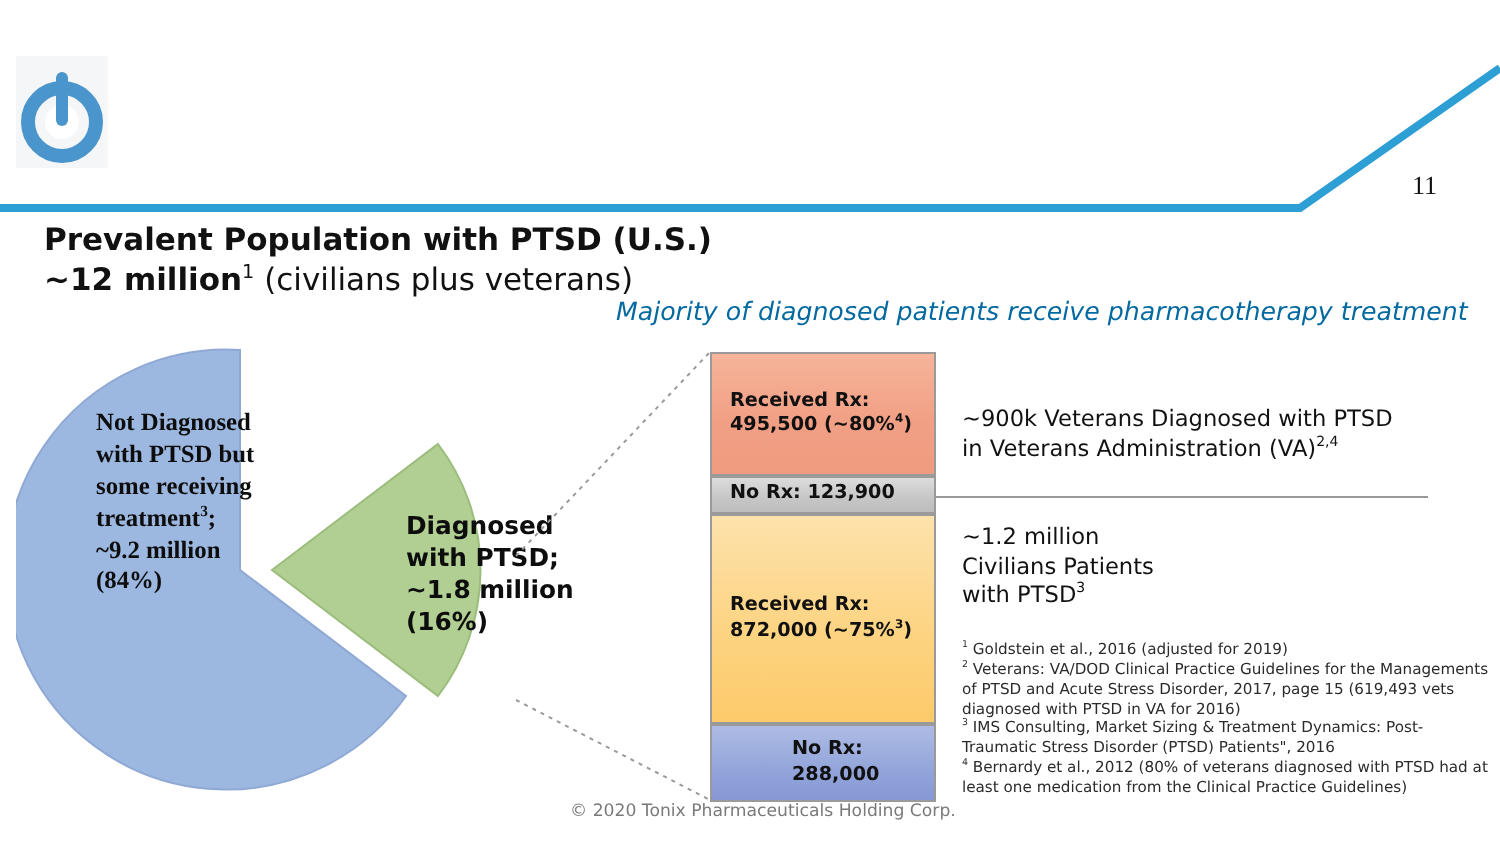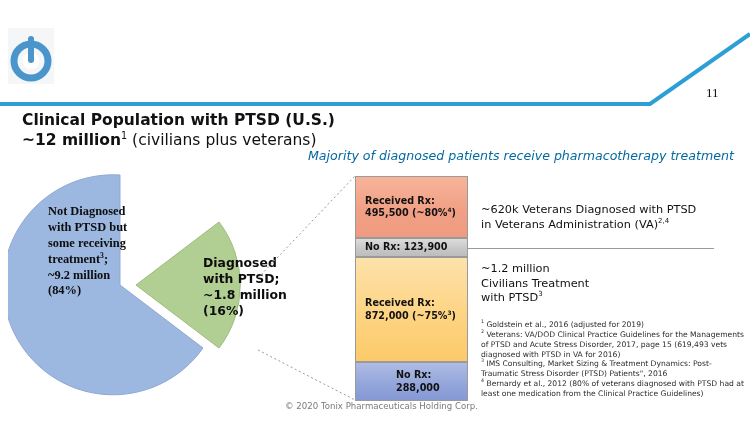--- a/index.html
+++ b/index.html
@@ -116,21 +116,21 @@
   <svg class="logo" viewBox="0 0 46 56">
     <rect x="0" y="0" width="46" height="56" fill="#f4f6f8"></rect>
     <circle cx="23" cy="33" r="17" fill="none" stroke="#4a96cc" stroke-width="7"></circle>
     <circle cx="23" cy="33" r="8.5" fill="#ffffff"></circle>
     <rect x="20" y="8" width="6" height="27" rx="3" fill="#4a96cc"></rect>
   </svg>
 
   <div class="pagenum">11</div>
 
   <div class="subhead">
-    <div class="l1">Clinical Population with PTSD (U.S.)</div>
+    <div class="l1">Prevalent Population with PTSD (U.S.)</div>
     <div class="l2"><b>~12 million</b><sup>1</sup><span> (civilians plus veterans)</span></div>
   </div>
 
   <div class="majority">Majority of diagnosed patients receive pharmacotherapy treatment</div>
 
   <div class="pie-wrap">
     <svg viewBox="0 0 300 250" width="300" height="250">
 
       <path d="M 112 125 L 112 15 A 110 110 0 1 0 195 188 Z" fill="#9cb8e0" stroke="#8fa9d4" stroke-width="1"></path>
 
@@ -169,29 +169,29 @@
         <span>872,000 (~75%</span><sup>3</sup><span>)</span>
       </div>
     </div>
 
     <div class="seg seg-norx2">
       <div class="txt">No Rx:  288,000</div>
     </div>
   </div>
 
   <div class="ann ann1">
-    <span>~620k Veterans Diagnosed with PTSD</span><br>
+    <span>~900k Veterans Diagnosed with PTSD</span><br>
     <span>in Veterans Administration (VA)</span><sup>2,4</sup>
   </div>
 
   <div class="ann-divider"></div>
 
   <div class="ann ann2">
     <span>~1.2 million</span><br>
-    <span>Civilians Treatment</span><br>
+    <span>Civilians Patients</span><br>
     <span>with PTSD</span><sup>3</sup>
   </div>
 
   <div class="footnotes">
     <div><sup>1</sup> <span>Goldstein et al., 2016 (adjusted for 2019)</span></div>
     <div><sup>2</sup> <span>Veterans: VA/DOD Clinical Practice Guidelines for the Managements of PTSD and Acute Stress Disorder, 2017, page 15 (619,493 vets diagnosed with PTSD in VA for 2016)</span></div>
     <div><sup>3</sup> <span>IMS Consulting, Market Sizing &amp; Treatment Dynamics: Post-Traumatic Stress Disorder (PTSD) Patients", 2016</span></div>
     <div><sup>4</sup> <span>Bernardy et al., 2012 (80% of veterans diagnosed with PTSD had at least one medication from the Clinical Practice Guidelines)</span></div>
   </div>
 

